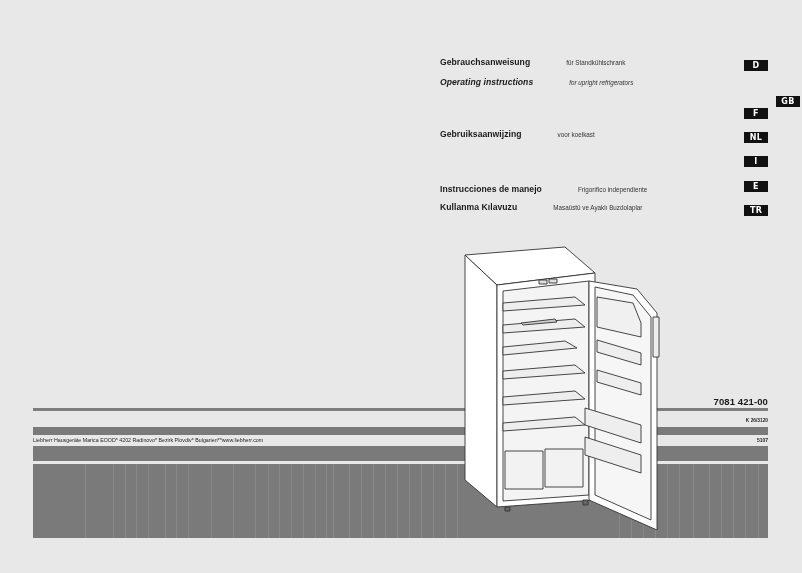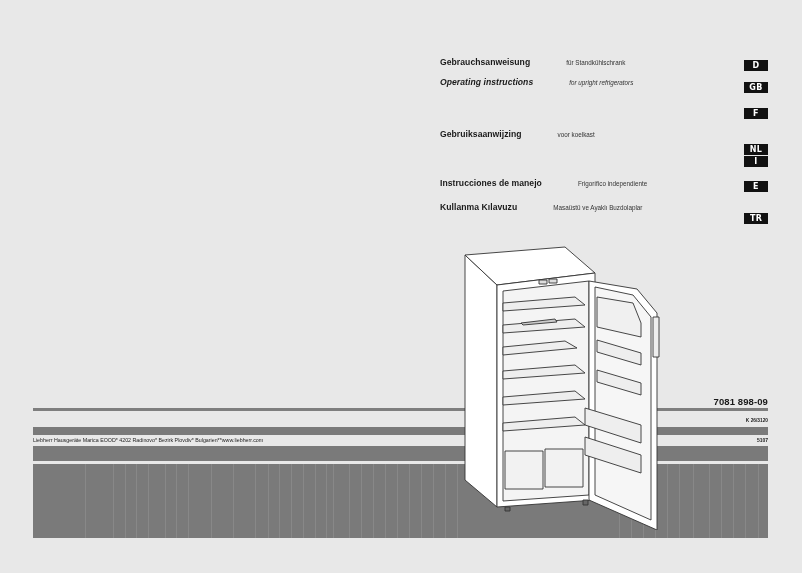--- a/index.html
+++ b/index.html
@@ -44,46 +44,46 @@
   <div class="lang-row" style="top:57px;">
     <span class="lang-title">Gebrauchsanweisung</span>
     <span class="lang-sub">für Standkühlschrank</span>
   </div>
   <div class="badge" style="top:60px;">D</div>
 
   <div class="lang-row" style="top:77px;font-style:italic;">
     <span class="lang-title">Operating instructions</span>
     <span class="lang-sub">for upright refrigerators</span>
   </div>
-  <div class="badge" style="top:82px;">GB</div>
+  <div class="badge" style="top:96px;margin-left:32px;">GB</div>
 
   <div class="badge" style="top:108px;">F</div>
 
   <div class="lang-row" style="top:129px;">
     <span class="lang-title">Gebruiksaanwijzing</span>
     <span class="lang-sub">voor koelkast</span>
   </div>
-  <div class="badge" style="top:144px;">NL</div>
+  <div class="badge" style="top:132px;">NL</div>
 
   <div class="badge" style="top:156px;">I</div>
 
-  <div class="lang-row" style="top:178px;text-align:right;">
+  <div class="lang-row" style="top:184px;text-align:right;">
     <span class="lang-title">Instrucciones de manejo</span>
     <span class="lang-sub">Frigorífico independiente</span>
   </div>
   <div class="badge" style="top:181px;">E</div>
 
   <div class="lang-row" style="top:202px;">
     <span class="lang-title">Kullanma Kılavuzu</span>
     <span class="lang-sub">Masaüstü ve Ayaklı Buzdolaplar</span>
   </div>
-  <div class="badge" style="top:205px;margin-top:8px;">TR</div>
+  <div class="badge" style="top:205px;">TR</div>
 
   <div class="thin-line"></div>
-  <div class="docno">7081 898-09</div>
+  <div class="docno">7081 421-00</div>
   <div class="model">K 26/3120</div>
   <div class="bar" style="left:33px; top:427px; width:735px; height:8px;"></div>
   <div class="address">Liebherr Hausgeräte Marica EOOD* 4202 Radinovo* Bezirk Plovdiv* Bulgarien**www.liebherr.com</div>
   <div class="code">5107</div>
   <div class="bar" style="left:33px; top:446px; width:735px; height:15px;"></div>
 
   <div class="stripes">
     <div class="st" style="left:52px"></div>
       <div class="st" style="left:80px"></div>
     <div class="st" style="left:92px"></div>

